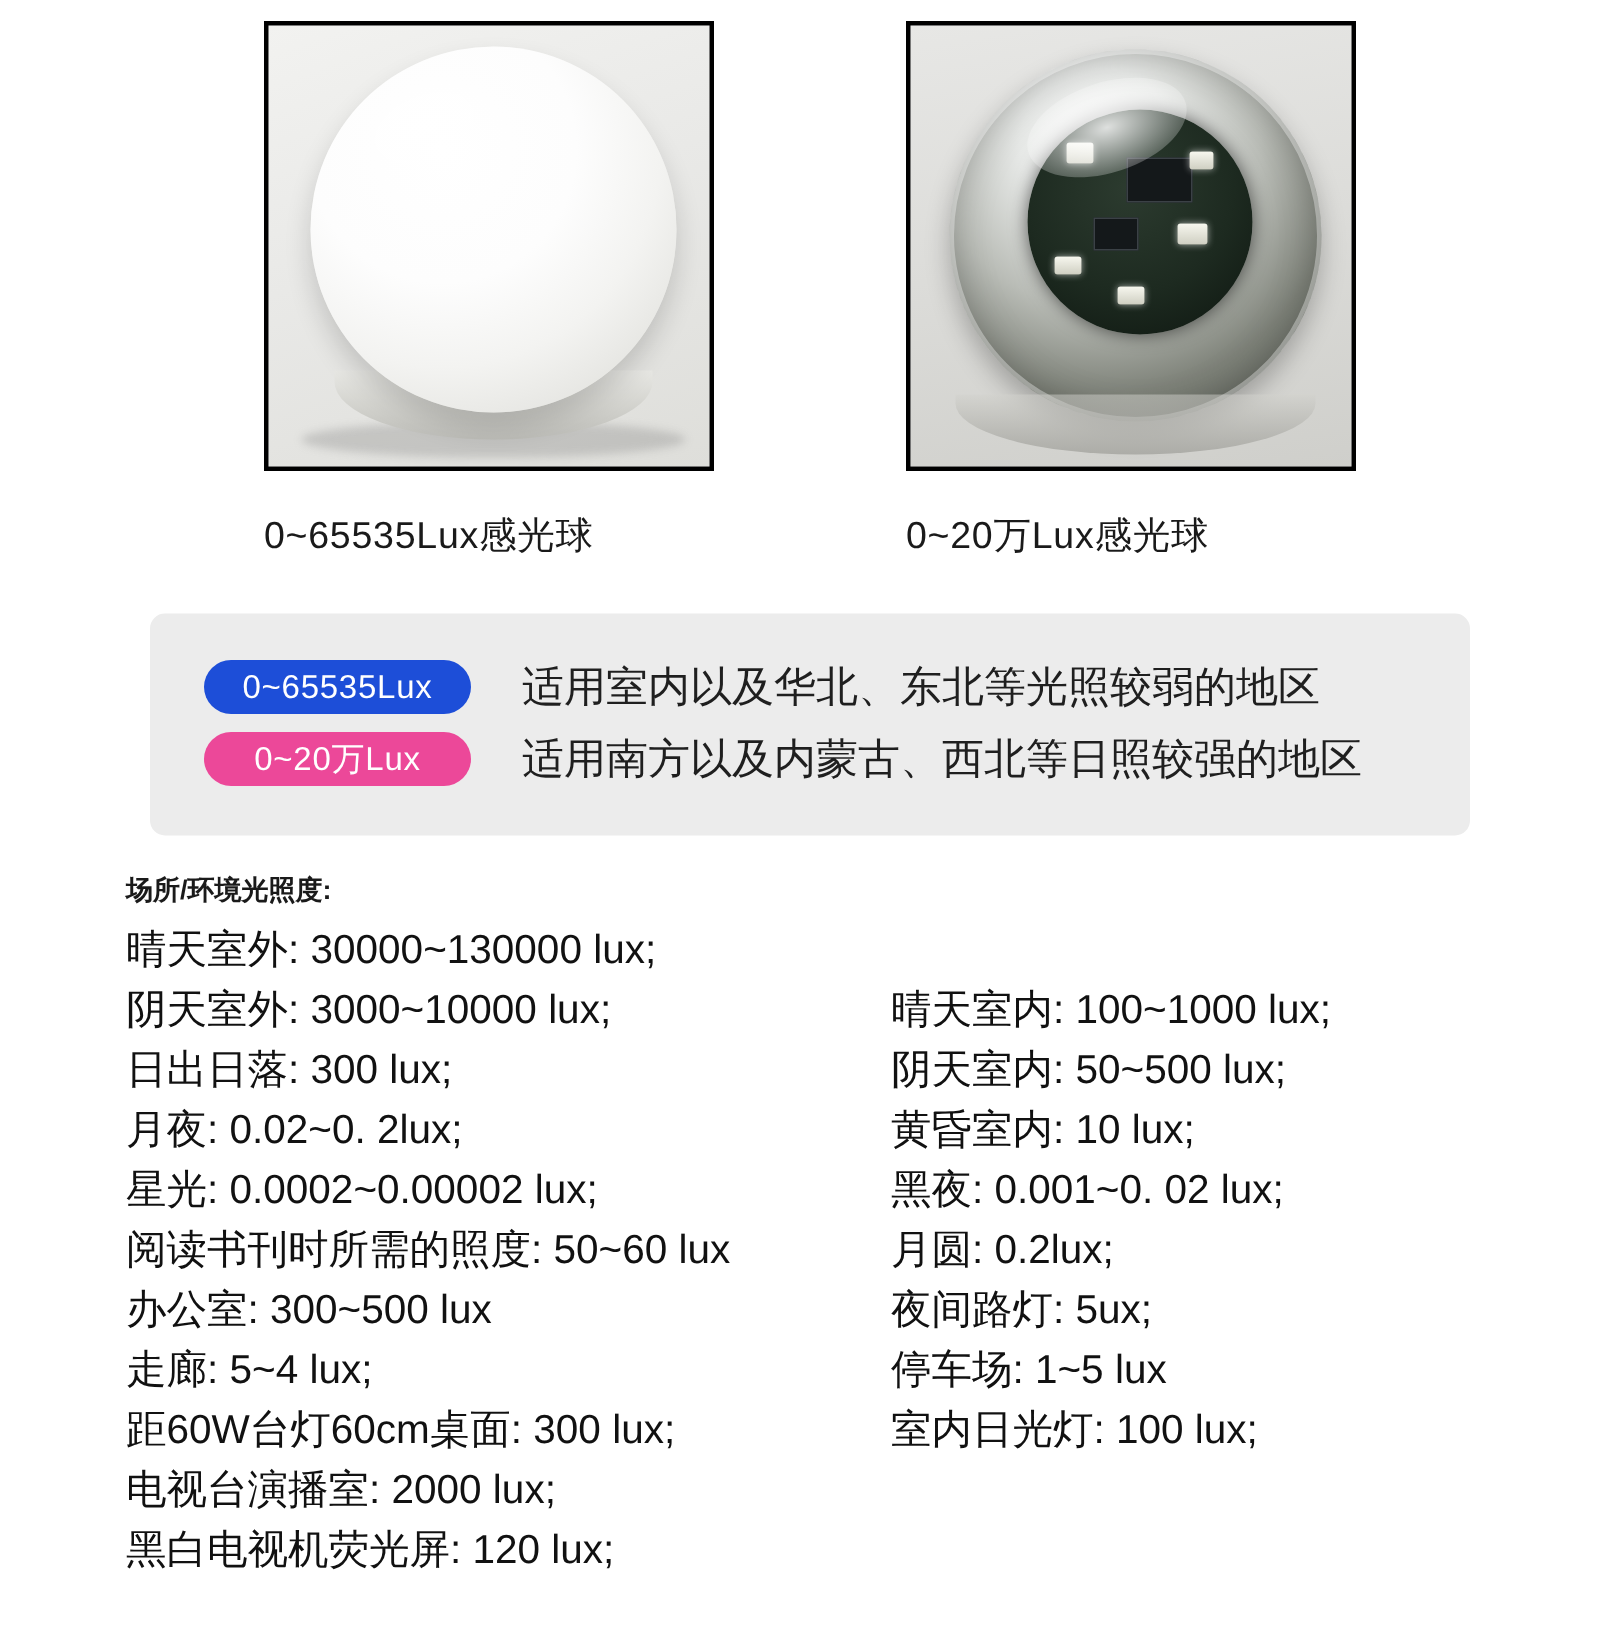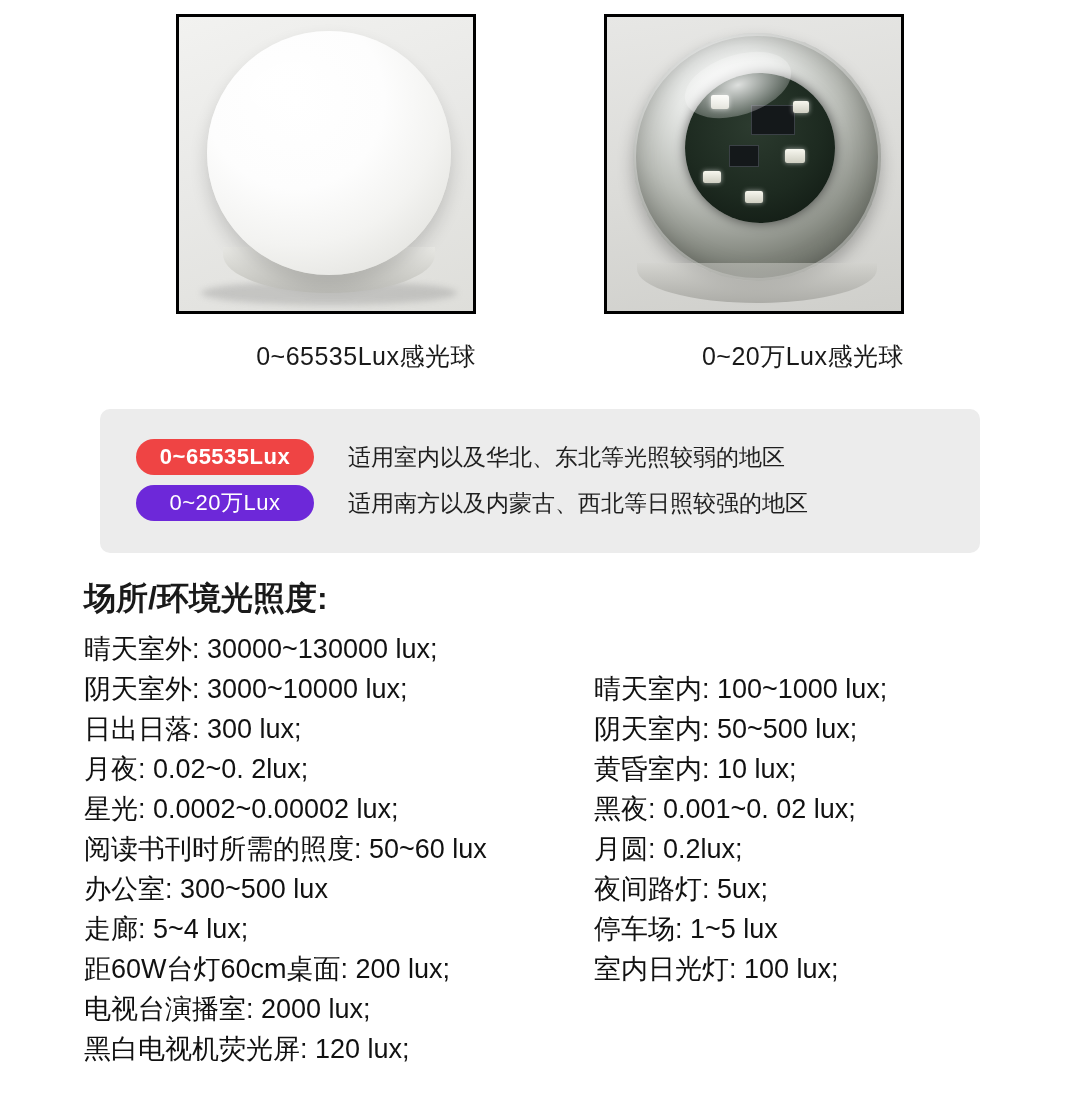--- a/index.html
+++ b/index.html
@@ -23,21 +23,21 @@
   .products {
     display: flex;
     justify-content: center;
     gap: 128px;
     padding-top: 14px;
   }
   .product {
     width: 300px;
     display: flex;
     flex-direction: column;
-    align-items: flex-end;
+    align-items: flex-start;
   }
   .photo {
     width: 300px;
     height: 300px;
     border: 3px solid #000;
     position: relative;
     overflow: hidden;
     background: #efefef;
   }
   .caption {
@@ -178,37 +178,37 @@
     justify-content: center;
     height: 36px;
     min-width: 178px;
     padding: 0 16px;
     border-radius: 18px;
     color: #ffffff;
     font-size: 22px;
     letter-spacing: 0.5px;
     white-space: nowrap;
   }
-  .pill.p1 { background: #ef4444; font-weight: bold; }
-  .pill.p2 { background: #6d28d9; }
+  .pill.p1 { background: #1d4ed8; }
+  .pill.p2 { background: #ec4899; }
   .legend-text {
     margin-left: 34px;
-    font-size: 23px;
+    font-size: 28px;
     color: #1f1f1f;
     white-space: nowrap;
   }
 
   
   .lux {
     margin: 24px 0 0 0;
     padding: 0 0 0 84px;
     position: relative;
   }
   .lux-title {
-    font-size: 32px;
+    font-size: 18px;
     font-weight: bold;
     margin-bottom: 8px;
   }
   .cols {
     display: flex;
     gap: 4px;
   }
   .col {
     width: 500px;
   }
@@ -276,21 +276,21 @@
     <div class="cols">
       <div class="col left">
         <div class="lux-item">晴天室外: 30000~130000 lux;</div>
         <div class="lux-item">阴天室外: 3000~10000 lux;</div>
         <div class="lux-item">日出日落: 300 lux;</div>
         <div class="lux-item">月夜: 0.02~0. 2lux;</div>
         <div class="lux-item">星光: 0.0002~0.00002 lux;</div>
         <div class="lux-item">阅读书刊时所需的照度: 50~60 lux</div>
         <div class="lux-item">办公室: 300~500 lux</div>
         <div class="lux-item">走廊: 5~4 lux;</div>
-        <div class="lux-item">距60W台灯60cm桌面: 200 lux;</div>
+        <div class="lux-item">距60W台灯60cm桌面: 300 lux;</div>
         <div class="lux-item">电视台演播室: 2000 lux;</div>
         <div class="lux-item">黑白电视机荧光屏: 120 lux;</div>
       </div>
       <div class="col right">
         <div class="lux-item">晴天室内: 100~1000 lux;</div>
         <div class="lux-item">阴天室内: 50~500 lux;</div>
         <div class="lux-item">黄昏室内: 10 lux;</div>
         <div class="lux-item">黑夜: 0.001~0. 02 lux;</div>
         <div class="lux-item">月圆: 0.2lux;</div>
         <div class="lux-item">夜间路灯: 5ux;</div>

